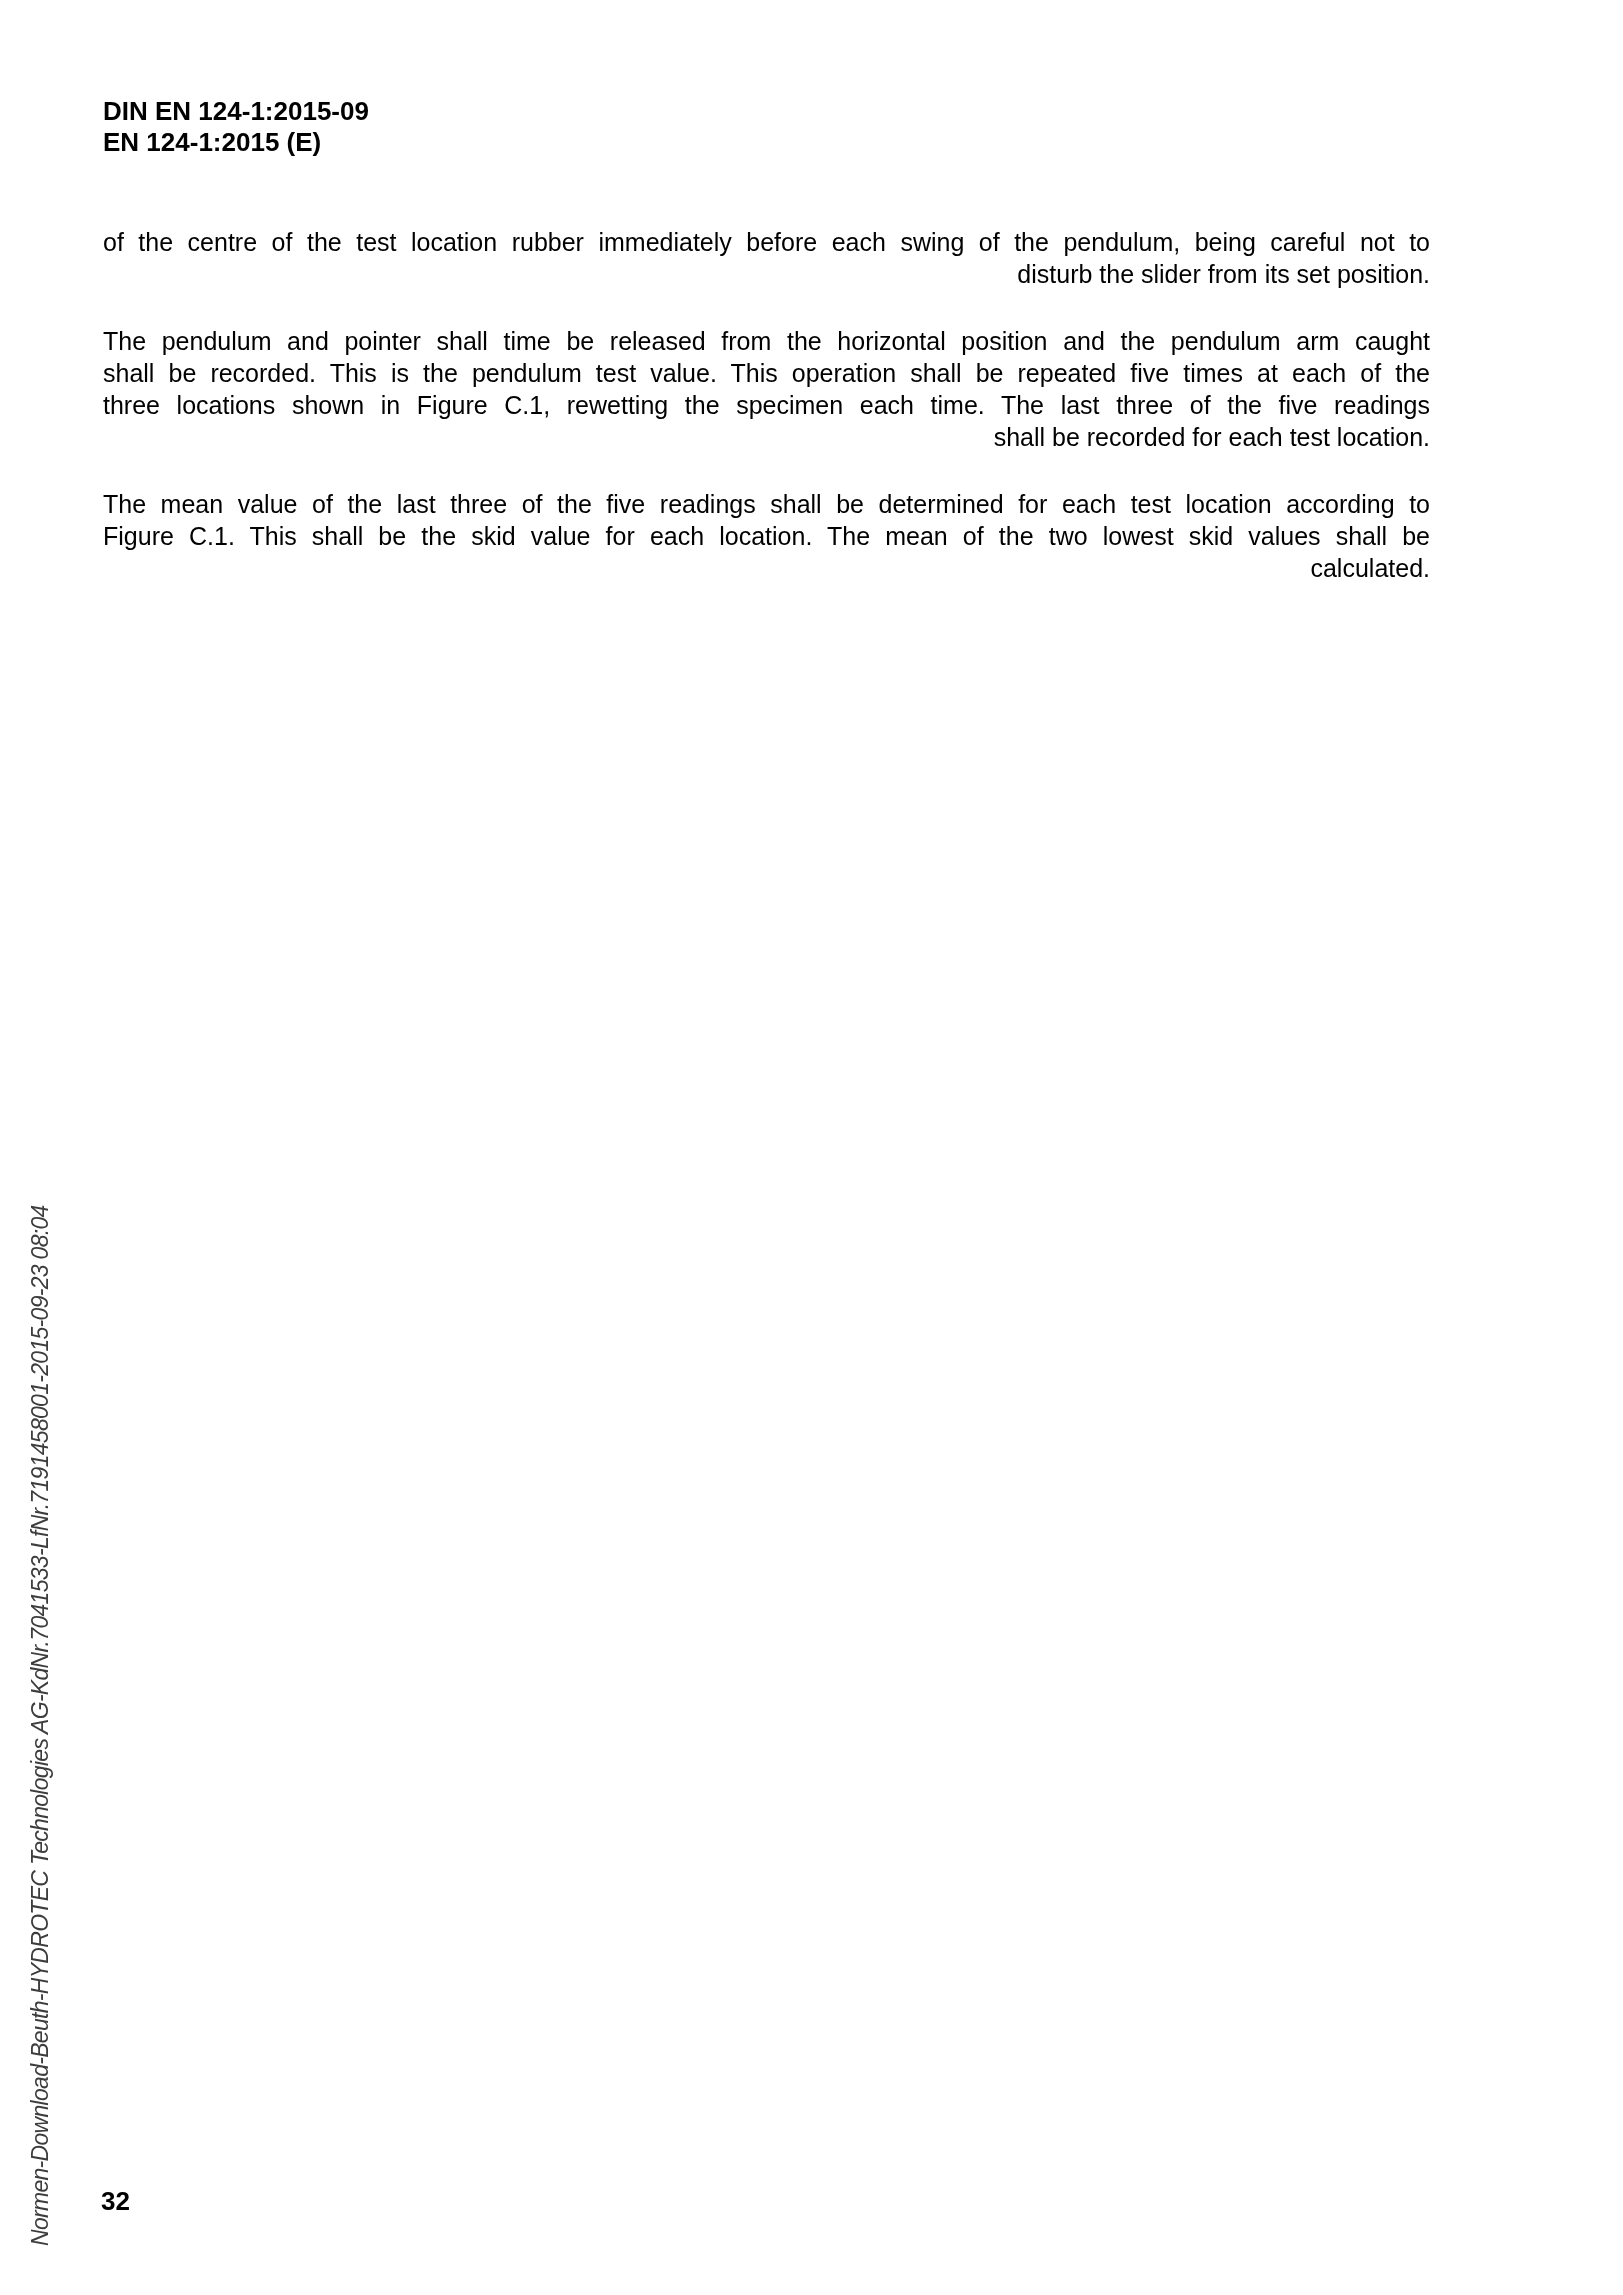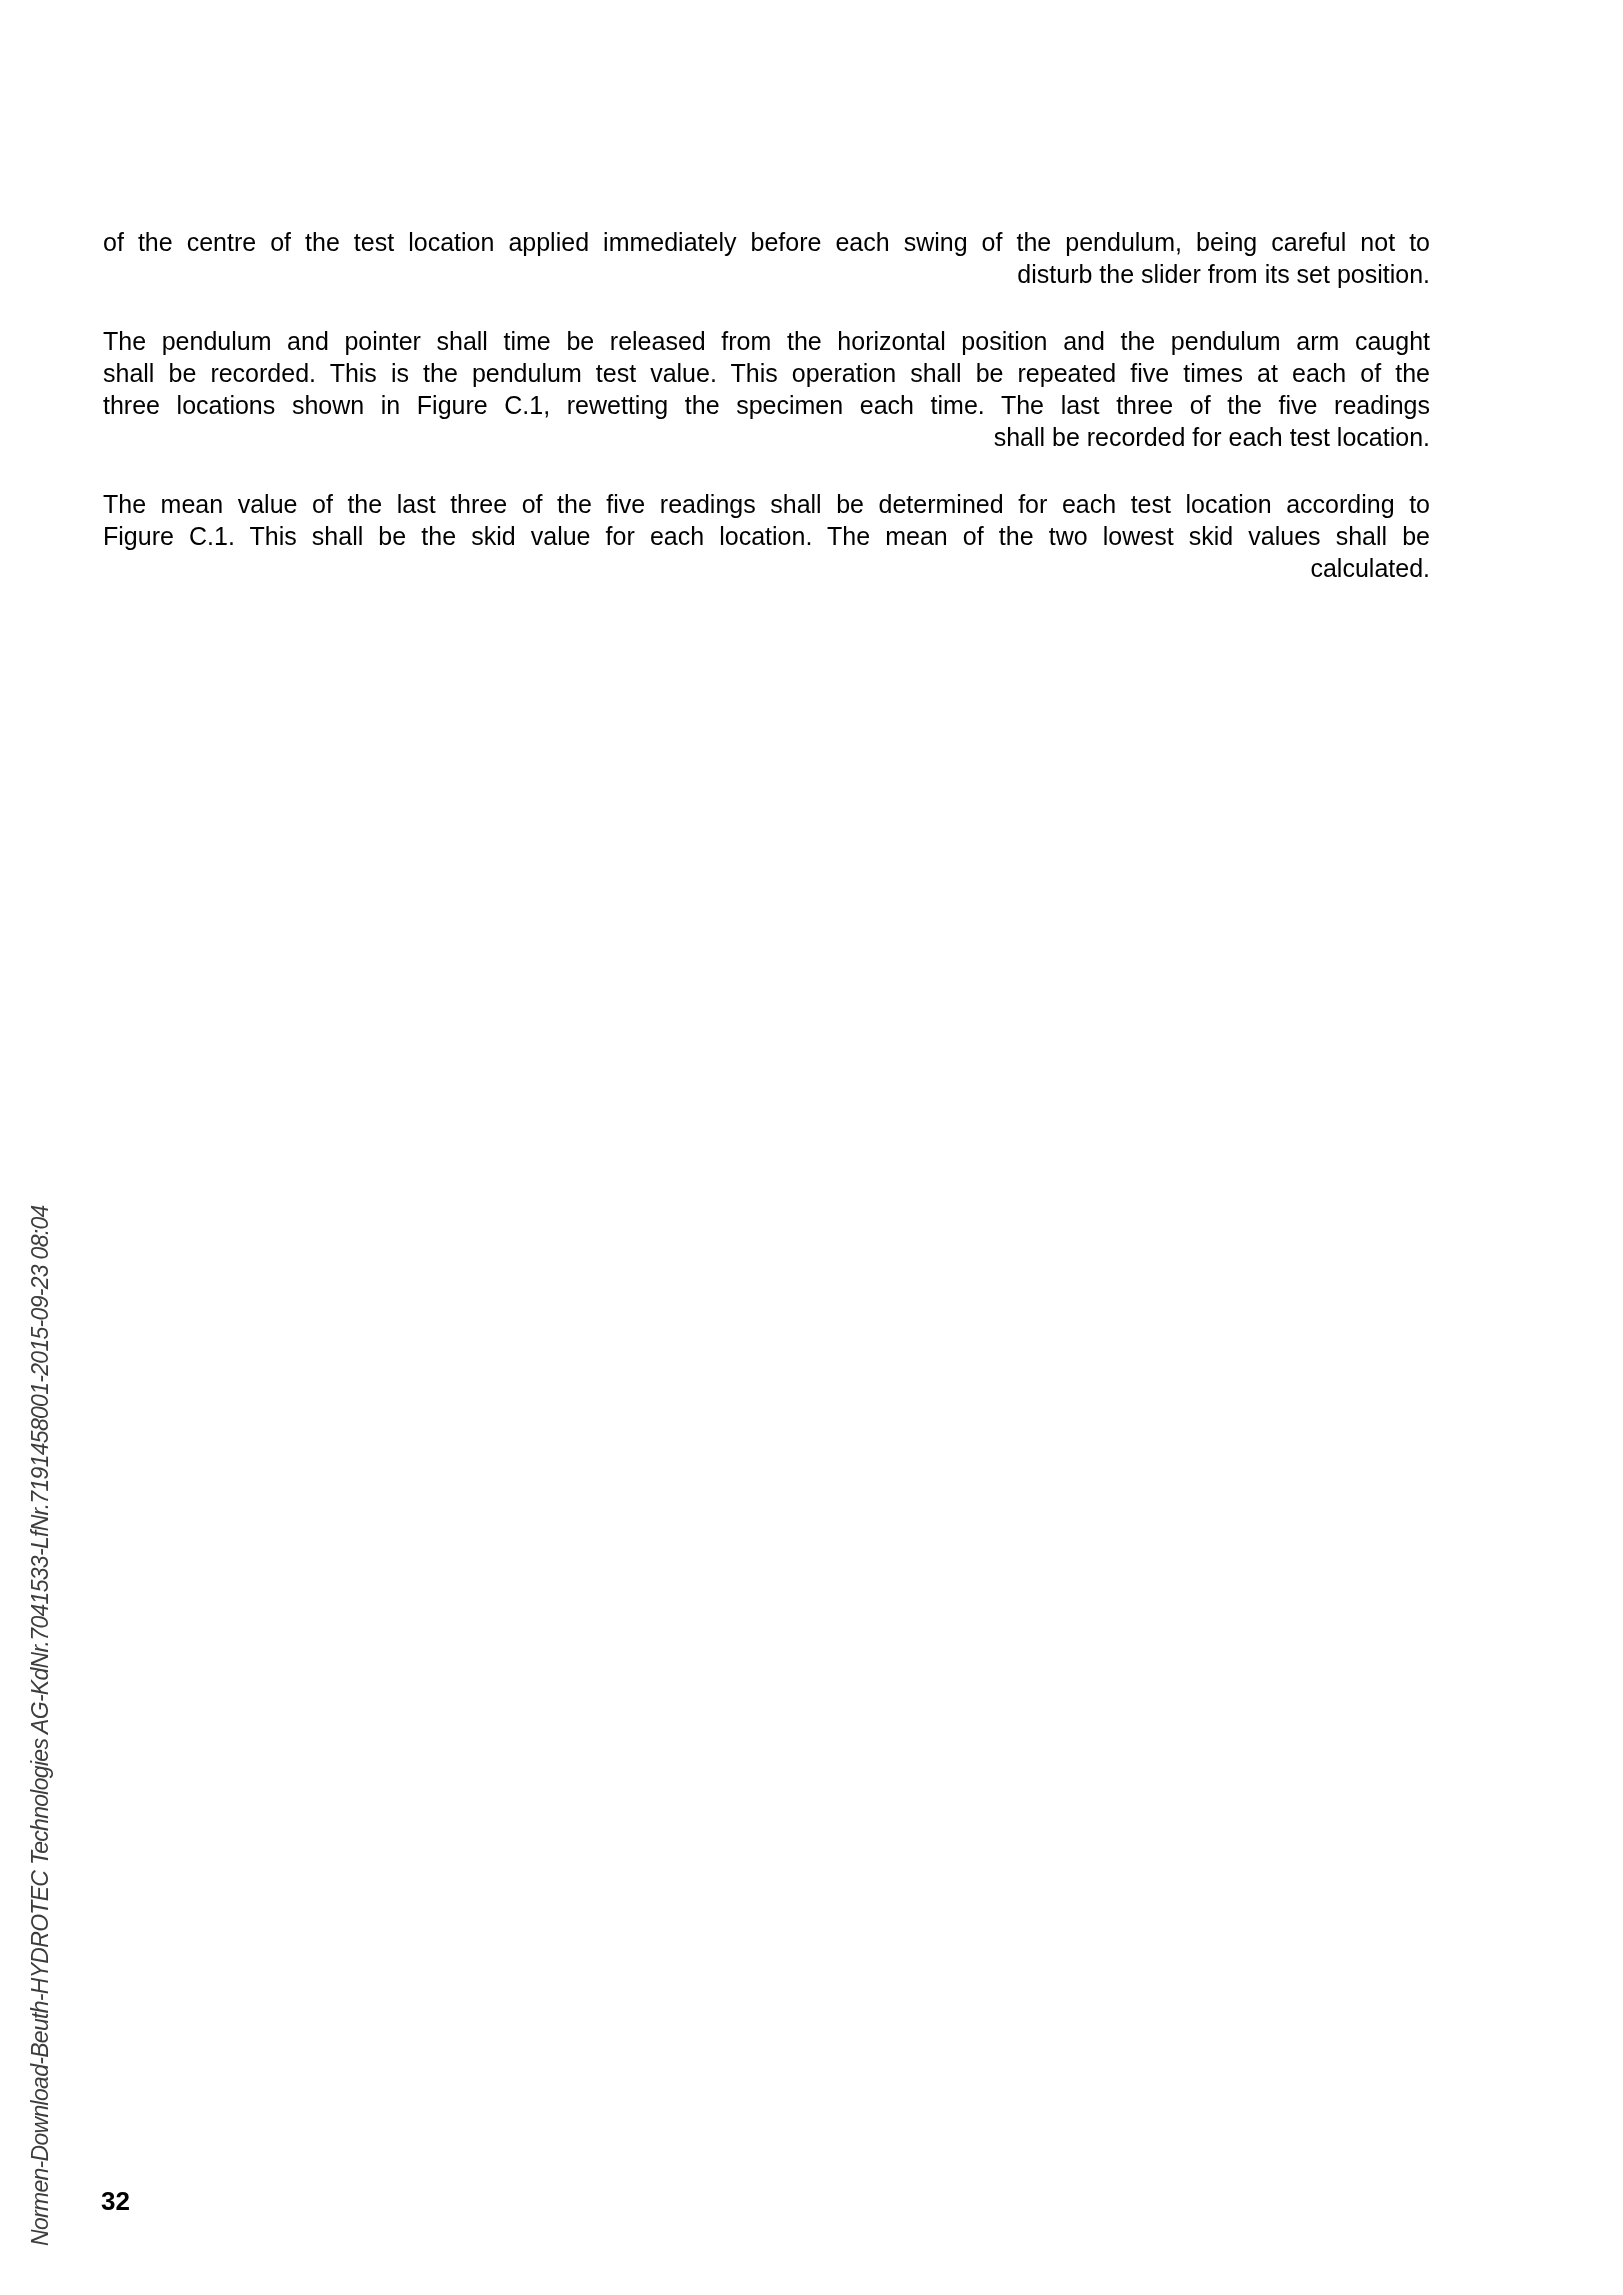--- a/index.html
+++ b/index.html
@@ -63,25 +63,29 @@
     font-size: 26px;
     line-height: 34px;
     font-weight: bold;
   }
 </style>
 </head>
 <body>
 
 <div class="page">
 
+  <header class="page-header">
+    <div>DIN EN 124-1:2015-09</div>
+    <div>EN 124-1:2015 (E)</div>
+  </header>
 
   <main class="body-text">
 
     <div class="paragraph">
-      <div class="line j">of the centre of the test location applied immediately before each swing of the pendulum, being careful not to</div>
+      <div class="line j">of the centre of the test location rubber immediately before each swing of the pendulum, being careful not to</div>
       <div class="line">disturb the slider from its set position.</div>
     </div>
 
     <div class="paragraph">
       <div class="line j">The pendulum and pointer shall time be released from the horizontal position and the pendulum arm caught</div>
       <div class="line j">shall be recorded. This is the pendulum test value. This operation shall be repeated five times at each of the</div>
       <div class="line j">three locations shown in Figure C.1, rewetting the specimen each time. The last three of the five readings</div>
       <div class="line">shall be recorded for each test location.</div>
     </div>
 

